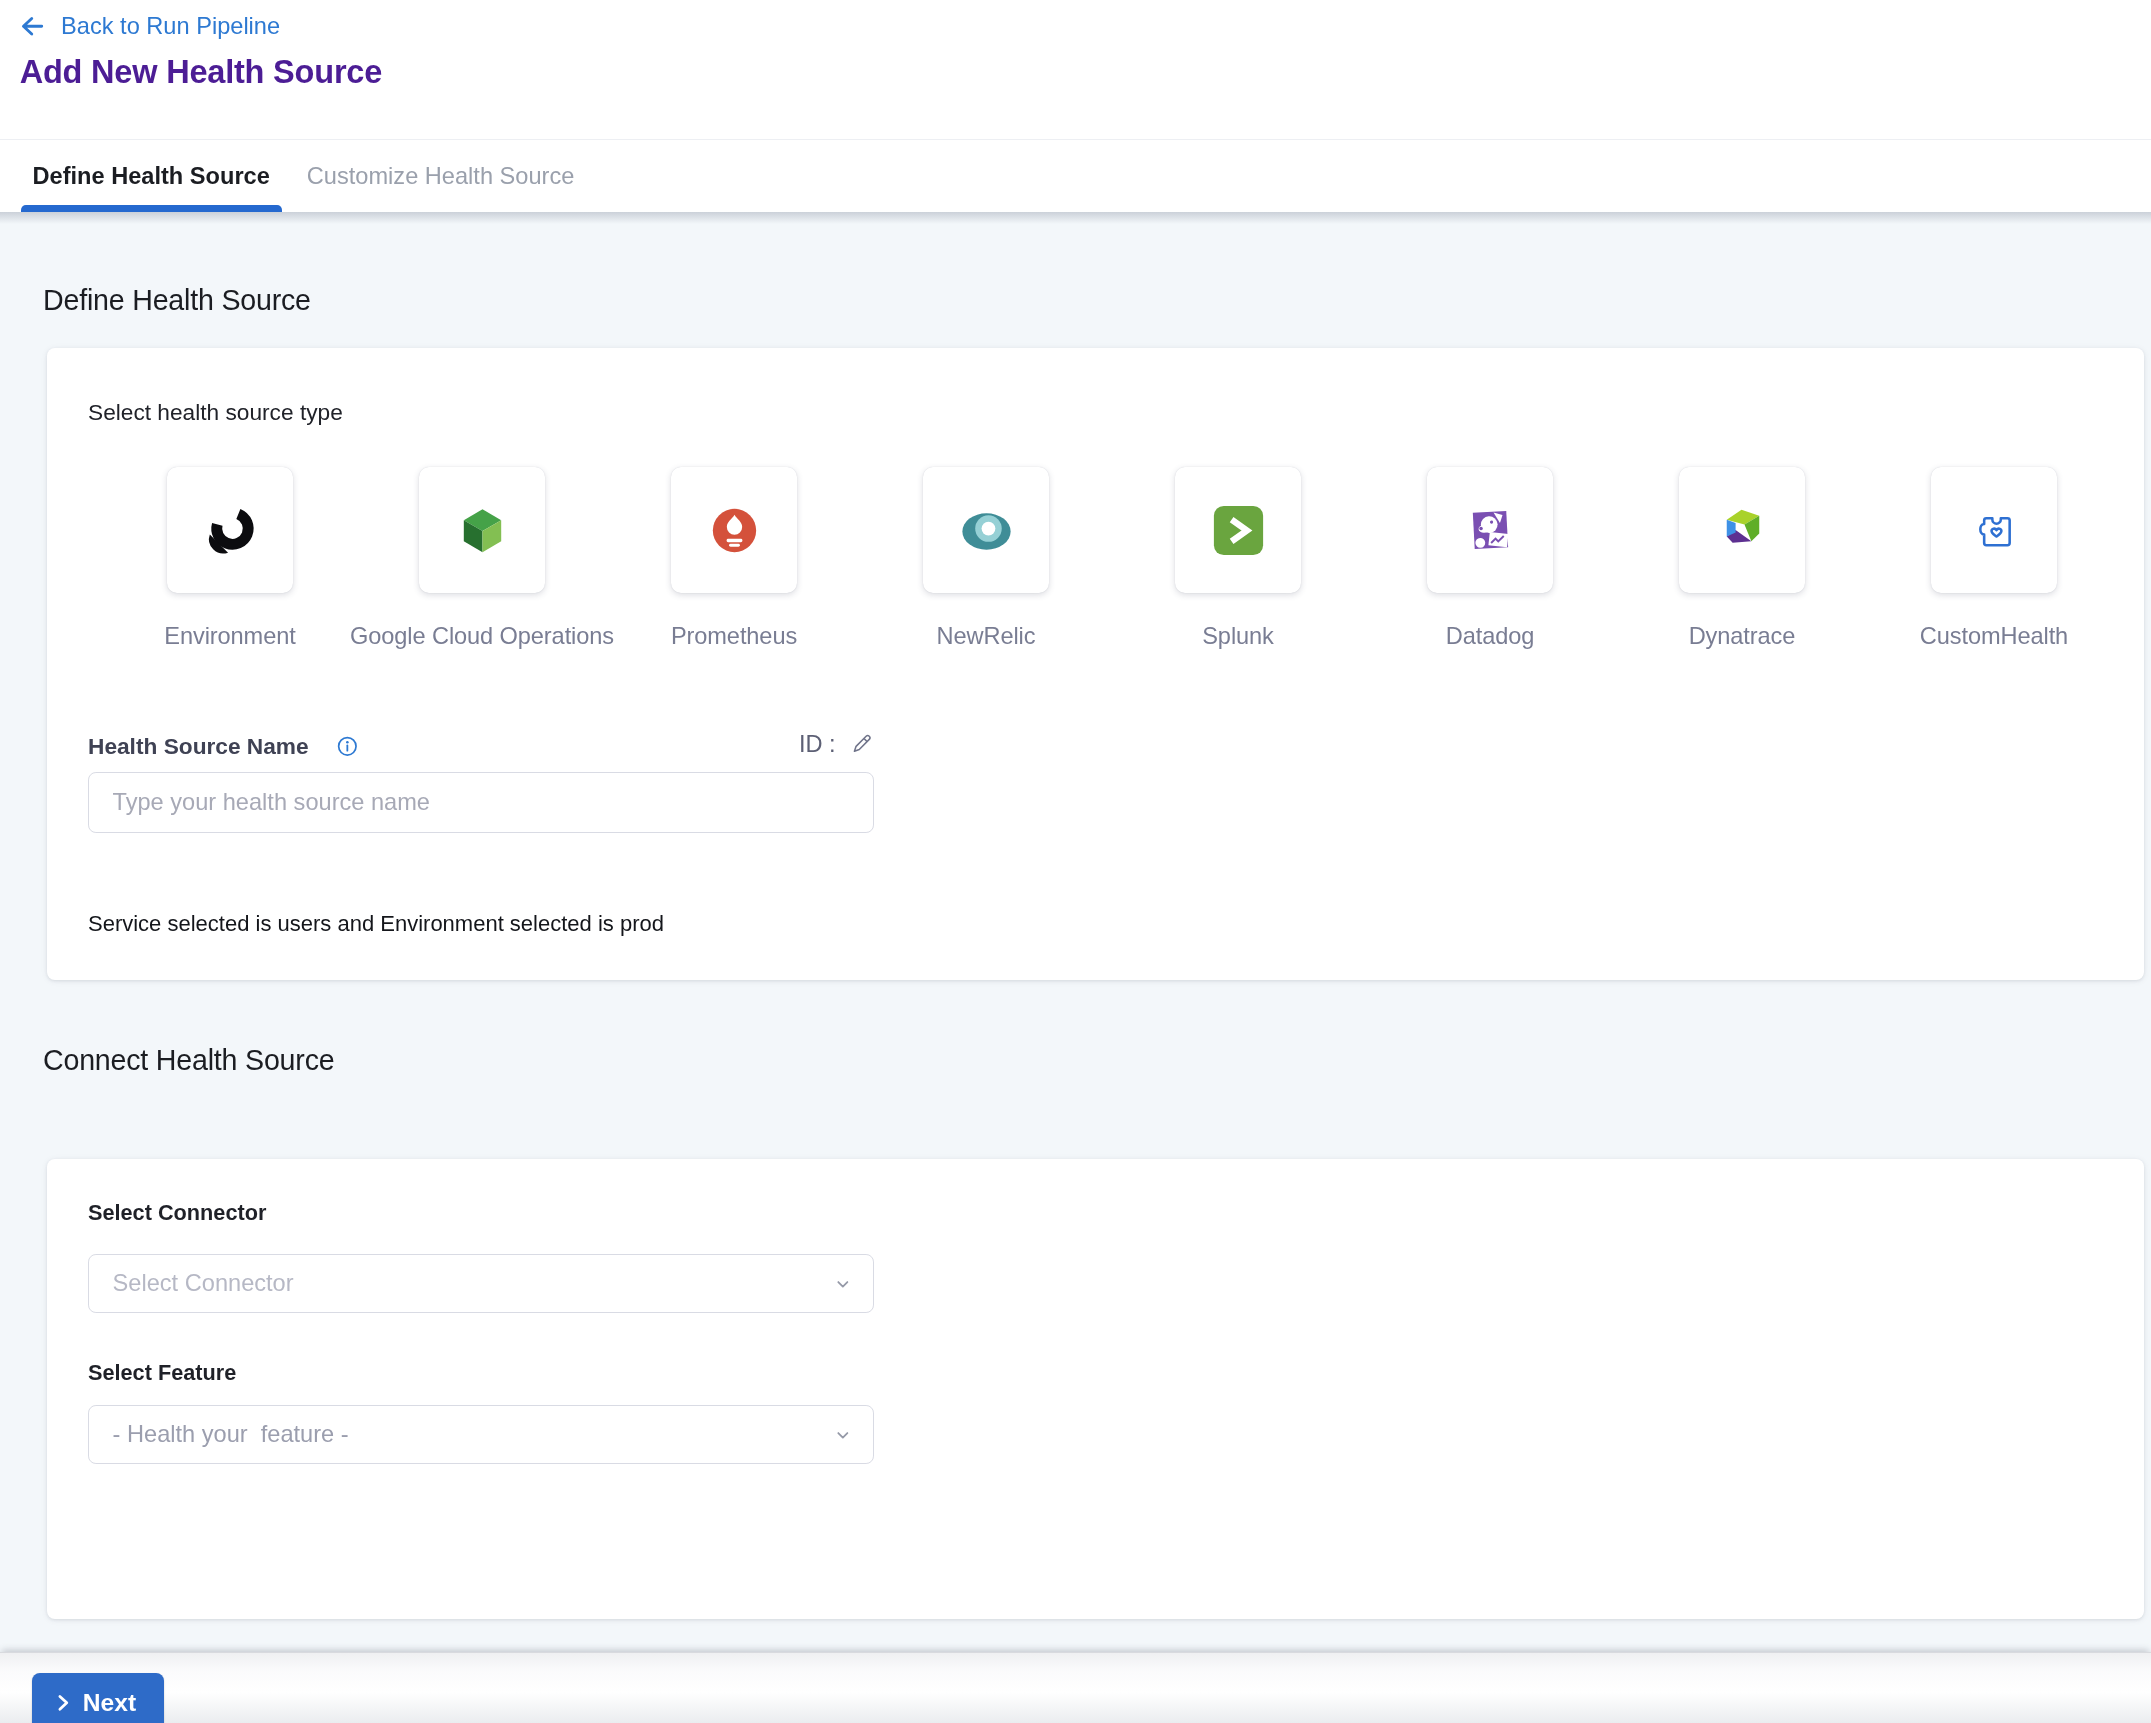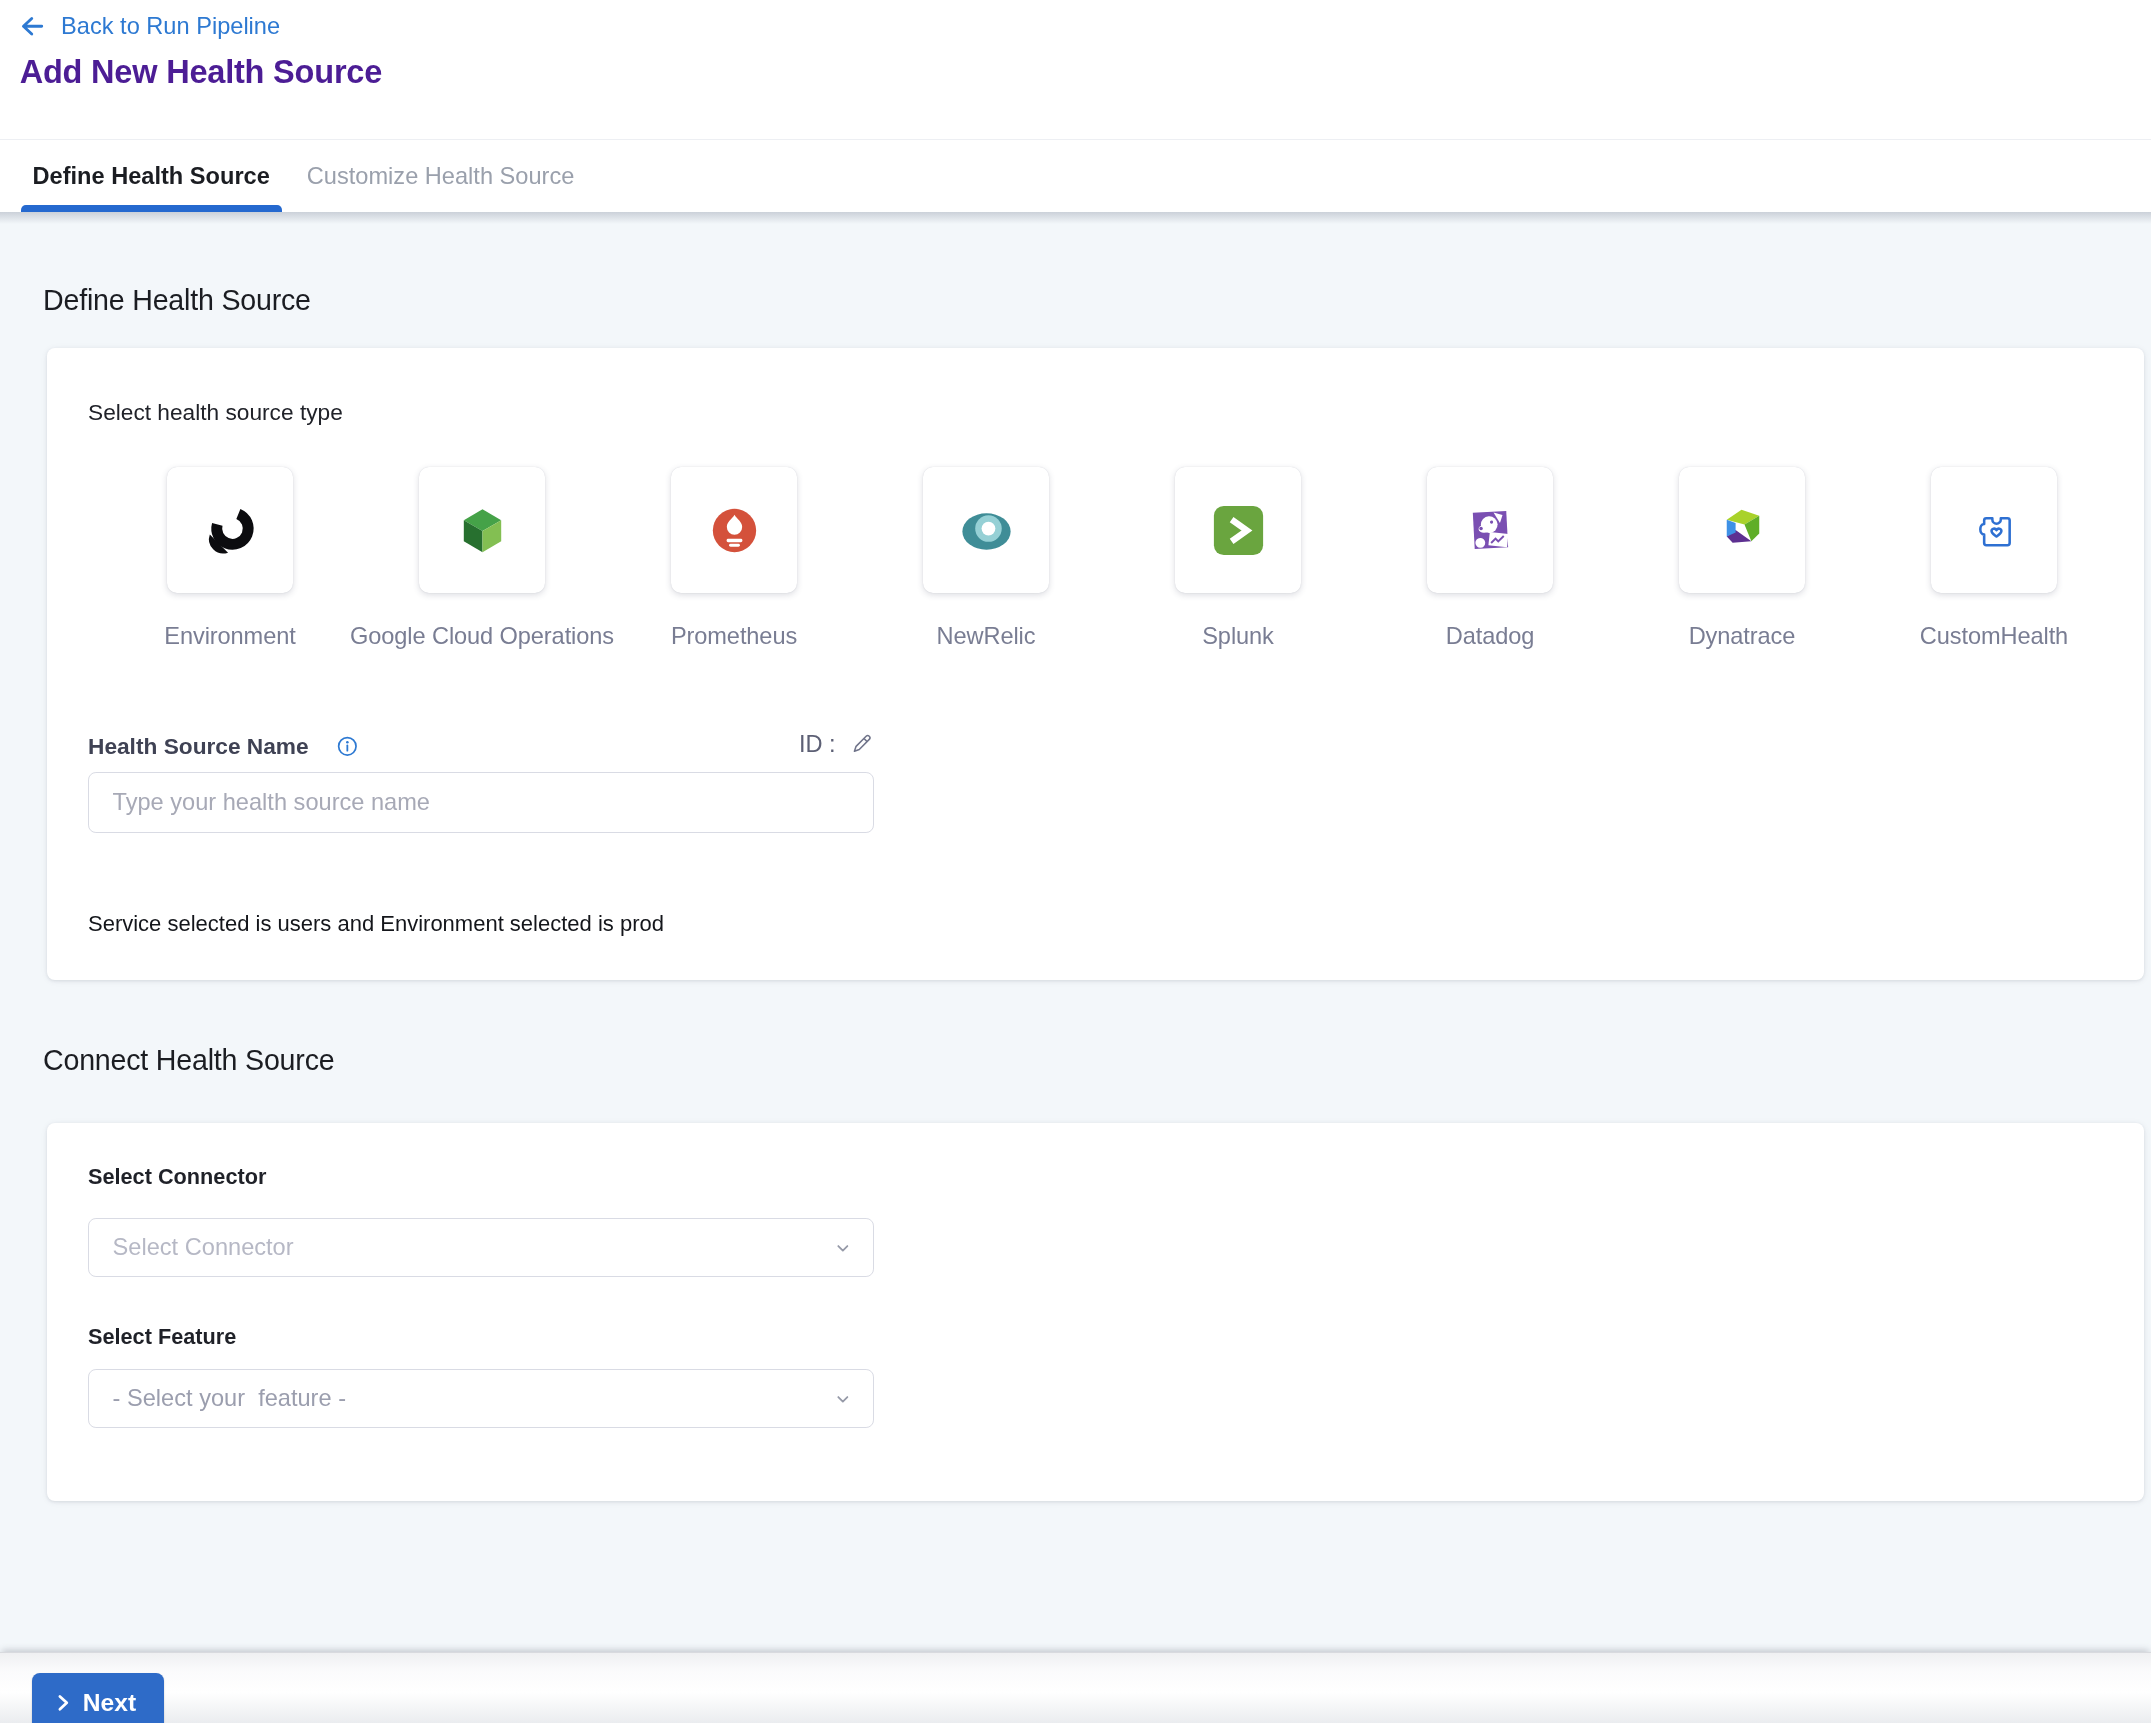--- a/index.html
+++ b/index.html
@@ -34,21 +34,21 @@
   
   .section-heading{position:absolute;font-size:28.6px;font-weight:400;color:#1b1d22;letter-spacing:-0.2px;}
   #define-heading{left:43px;top:284px;}
   #connect-heading{left:43px;top:1044px;}
   
   .card{
     position:absolute;left:47px;width:2097px;background:#fff;border-radius:7.9px;
     box-shadow:0 1px 3px rgba(40,45,70,.10),0 1px 7.9px rgba(40,45,70,.07);
   }
   #card-define{top:348px;height:632px;}
-  #card-connect{top:1123px;height:378px;}
+  #card-connect{top:1159px;height:460px;}
   .field-label{position:absolute;color:#1f2127;}
   #select-type-label{left:41px;top:51px;font-size:22.7px;font-weight:400;color:#202229;}
   
   .tiles{position:absolute;left:57px;top:119px;width:2017px;display:flex;}
   .tile{width:252px;display:flex;flex-direction:column;align-items:center;cursor:pointer;}
   .tile-card{
     width:126px;height:126px;background:#fff;border-radius:9.9px;
     box-shadow:0 2px 5.9px rgba(55,62,90,.18),0 0 1px rgba(55,62,90,.20);
     display:flex;align-items:center;justify-content:center;
   }
@@ -252,21 +252,21 @@
     <div class="dd-label" id="connector-label">Select Connector</div>
     <div class="select" id="connector-select">
       <span class="ph">Select Connector</span>
       <svg width="21.7" height="21.7" viewBox="0 0 24 24">
         <path d="M7 10l5 5 5-5" fill="none" stroke="#969aa8" stroke-width="2" stroke-linecap="round" stroke-linejoin="round"></path>
       </svg>
     </div>
 
     <div class="dd-label" id="feature-label">Select Feature</div>
     <div class="select" id="feature-select">
-      <span class="ph">- Select your  feature -</span>
+      <span class="ph">- Health your  feature -</span>
       <svg width="21.7" height="21.7" viewBox="0 0 24 24">
         <path d="M7 10l5 5 5-5" fill="none" stroke="#969aa8" stroke-width="2" stroke-linecap="round" stroke-linejoin="round"></path>
       </svg>
     </div>
   </div>
 
   <div class="footer">
     <button class="next-btn">
       <svg width="19.7" height="19.7" viewBox="0 0 20 20">
         <path d="M7 3.5l7 6.5-7 6.5" fill="none" stroke="#fff" stroke-width="2.8" stroke-linecap="round" stroke-linejoin="round"></path>

